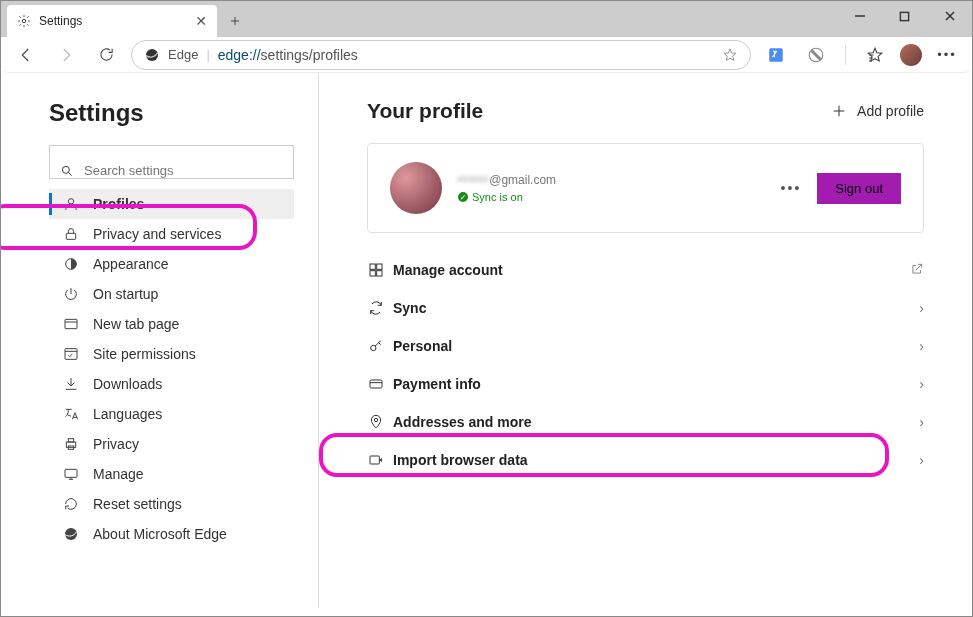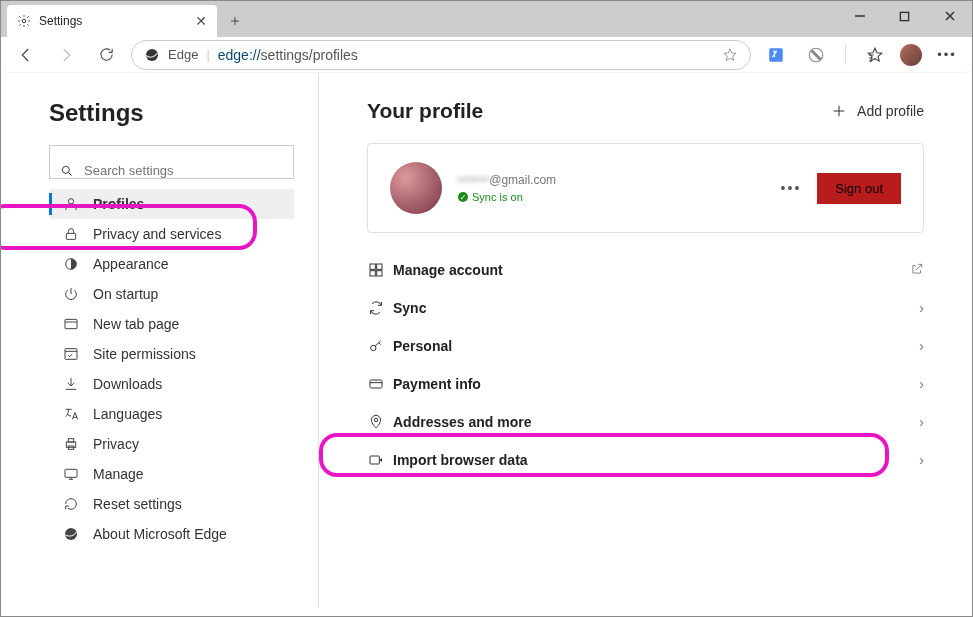--- a/index.html
+++ b/index.html
@@ -44,21 +44,21 @@
   .profile-card { border: 1px solid #e0e0e0; border-radius: 4px; padding: 18px 22px; display: flex; align-items: center; gap: 16px; margin-bottom: 18px; }
   .avatar-big { width: 52px; height: 52px; border-radius: 50%; background: radial-gradient(circle at 30% 30%,#d99,#734); }
   .profile-info { flex: 1; }
   .profile-name { font-size: 15px; font-weight: 600; margin-bottom: 2px; }
   .profile-email { font-size: 12px; color: #777; margin-bottom: 4px; }
   .profile-email .blur { color: transparent; text-shadow: 0 0 5px #888; letter-spacing: 1px; }
   .sync { font-size: 11px; color: #1a8a1a; display:flex; align-items:center; gap:4px;}
   .sync .dot { width:10px; height:10px; border-radius:50%; background:#1a8a1a; display:inline-flex; align-items:center; justify-content:center; color:#fff; font-size:8px;}
   .card-actions { display:flex; align-items:center; gap:16px;}
   .more-dots { color:#555; letter-spacing:2px; font-size:14px;}
-  .signout { background:#b91c1c; border:none; padding: 8px 18px; font-size:13px; cursor:pointer; }
+  .signout { background:#a21caf; border:none; padding: 8px 18px; font-size:13px; cursor:pointer; }
   .settings-list { list-style:none; }
   .settings-list li { display:flex; align-items:center; height:38px; gap:8px; font-size:14px; cursor:pointer; }
   .settings-list .item-icon { width:18px; display:flex; justify-content:center; color:#333; }
   .settings-list .item-label { flex:1; font-weight: 550;}
   .settings-list .chev { color:#777; font-size:14px; }
   
   svg { stroke: currentColor; fill: none; stroke-width: 1.5; }
 </style>
 </head>
 <body>

